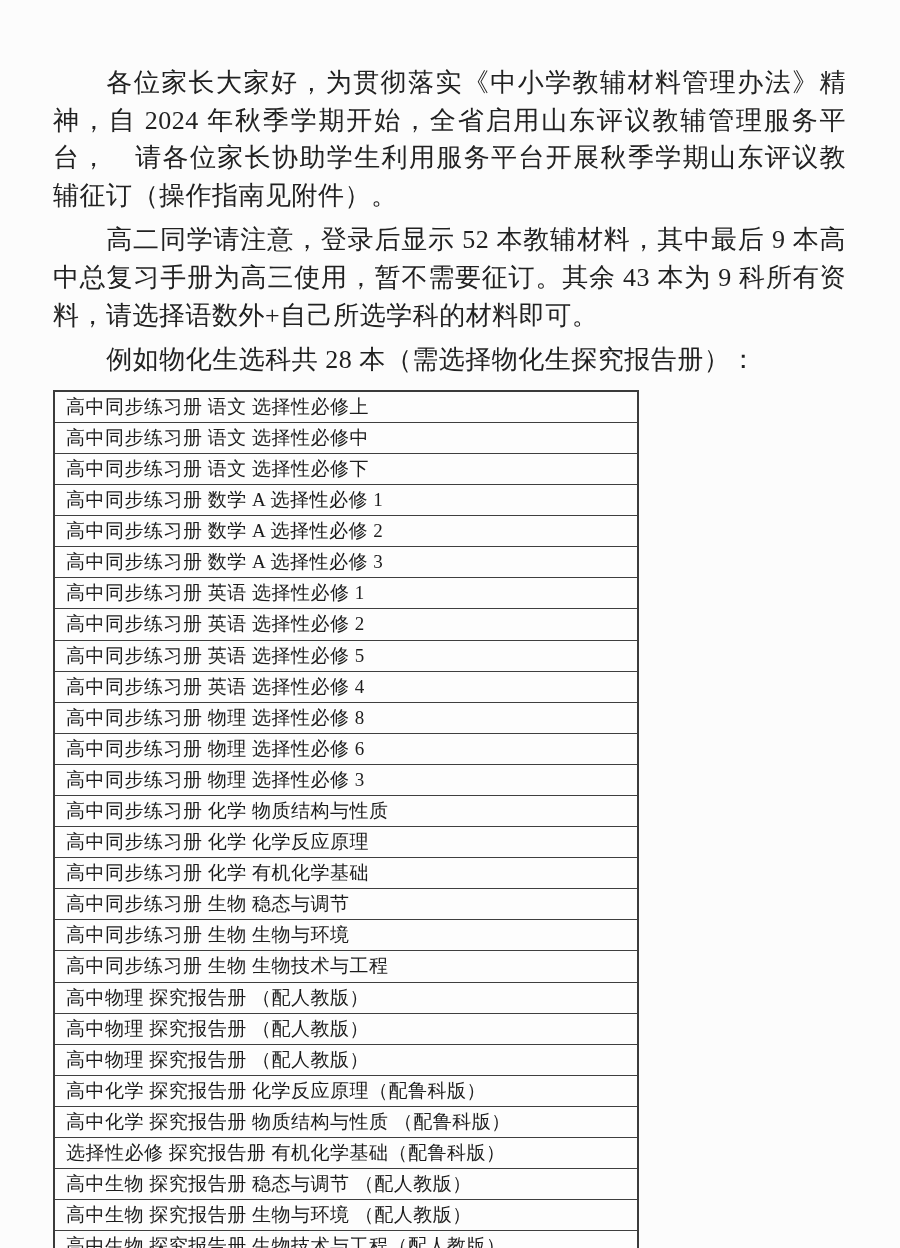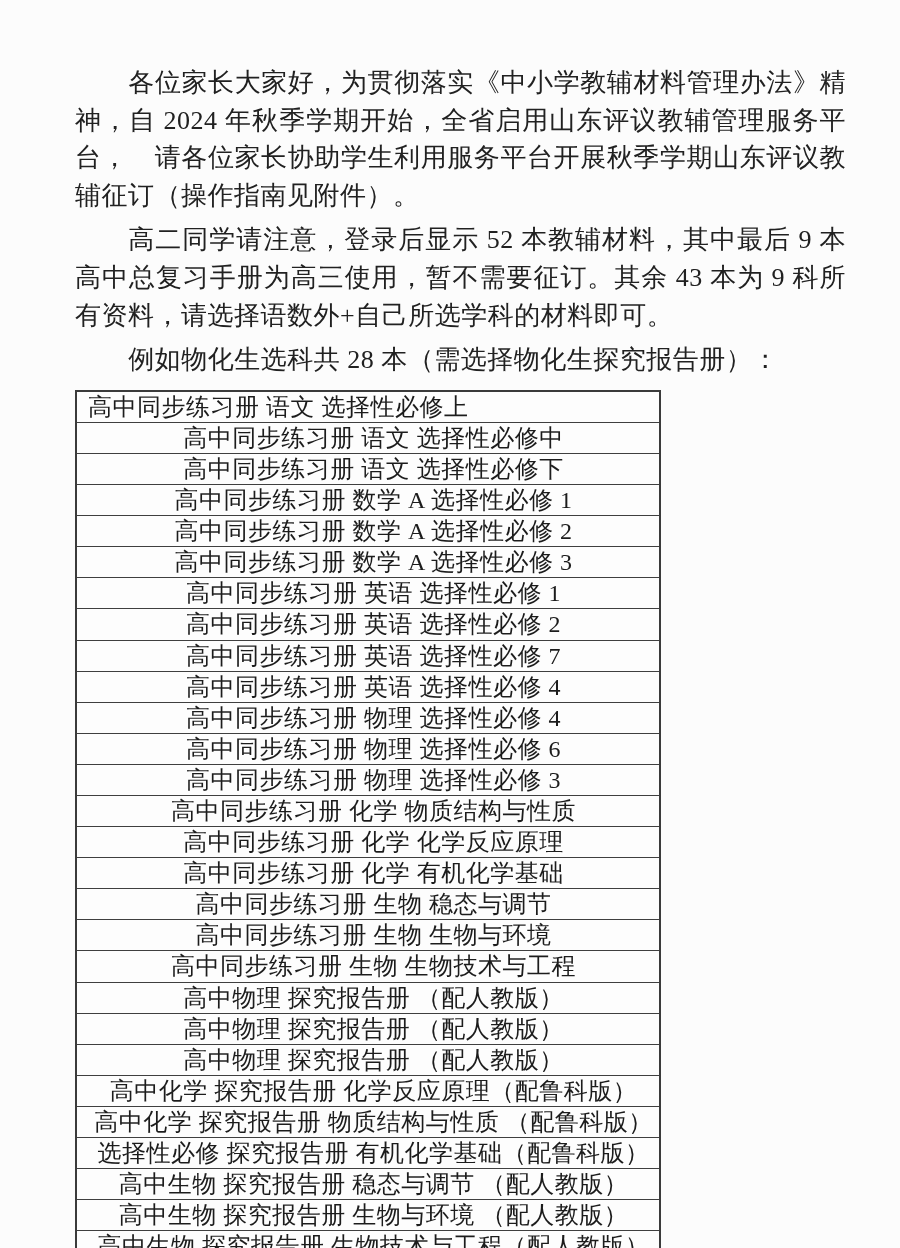--- a/index.html
+++ b/index.html
@@ -11,21 +11,21 @@
     height: 1248px;
     background: #fcfcfc;
     color: #212121;
     font-family: "Liberation Serif", "DejaVu Serif", serif;
     overflow: hidden;
   }
   .page {
     box-sizing: border-box;
     width: 891px;
     height: 1248px;
-    padding: 64px 45px 0 75px;
+    padding: 64px 45px 0 53px;
   }
   .para {
     margin: 0 0 7px 0;
     font-size: 26px;
     line-height: 37.6px;
     letter-spacing: 0.5px;
     text-align: justify;
     text-justify: inter-ideograph;
     text-indent: 2.05em;
     color: #212121;
@@ -42,24 +42,23 @@
   }
   .trow {
     height: 30.1px;
     display: flex;
     align-items: center;
     padding-left: 11px;
     overflow: hidden;
   }
   .trow + .trow {
     border-top: 1px solid #3f3f3f;
-    justify-content: center;
   }
   .trow-text {
-    font-size: 24px;
+    font-size: 19px;
     letter-spacing: 0.5px;
     color: #1c1c1c;
     white-space: nowrap;
   }
 </style>
 </head>
 <body>
 
 <div class="page">
   <p class="para">各位家长大家好，为贯彻落实《中小学教辅材料管理办法》精神，自 2024 年秋季学期开始，全省启用山东评议教辅管理服务平台，　请各位家长协助学生利用服务平台开展秋季学期山东评议教辅征订（操作指南见附件）。</p>
@@ -94,29 +93,29 @@
 
       <div class="trow">
         <span class="trow-text">高中同步练习册 英语 选择性必修 1</span>
       </div>
 
       <div class="trow">
         <span class="trow-text">高中同步练习册 英语 选择性必修 2</span>
       </div>
 
       <div class="trow">
-        <span class="trow-text">高中同步练习册 英语 选择性必修 7</span>
+        <span class="trow-text">高中同步练习册 英语 选择性必修 5</span>
       </div>
 
       <div class="trow">
         <span class="trow-text">高中同步练习册 英语 选择性必修 4</span>
       </div>
 
       <div class="trow">
-        <span class="trow-text">高中同步练习册 物理 选择性必修 4</span>
+        <span class="trow-text">高中同步练习册 物理 选择性必修 8</span>
       </div>
 
       <div class="trow">
         <span class="trow-text">高中同步练习册 物理 选择性必修 6</span>
       </div>
 
       <div class="trow">
         <span class="trow-text">高中同步练习册 物理 选择性必修 3</span>
       </div>
 

